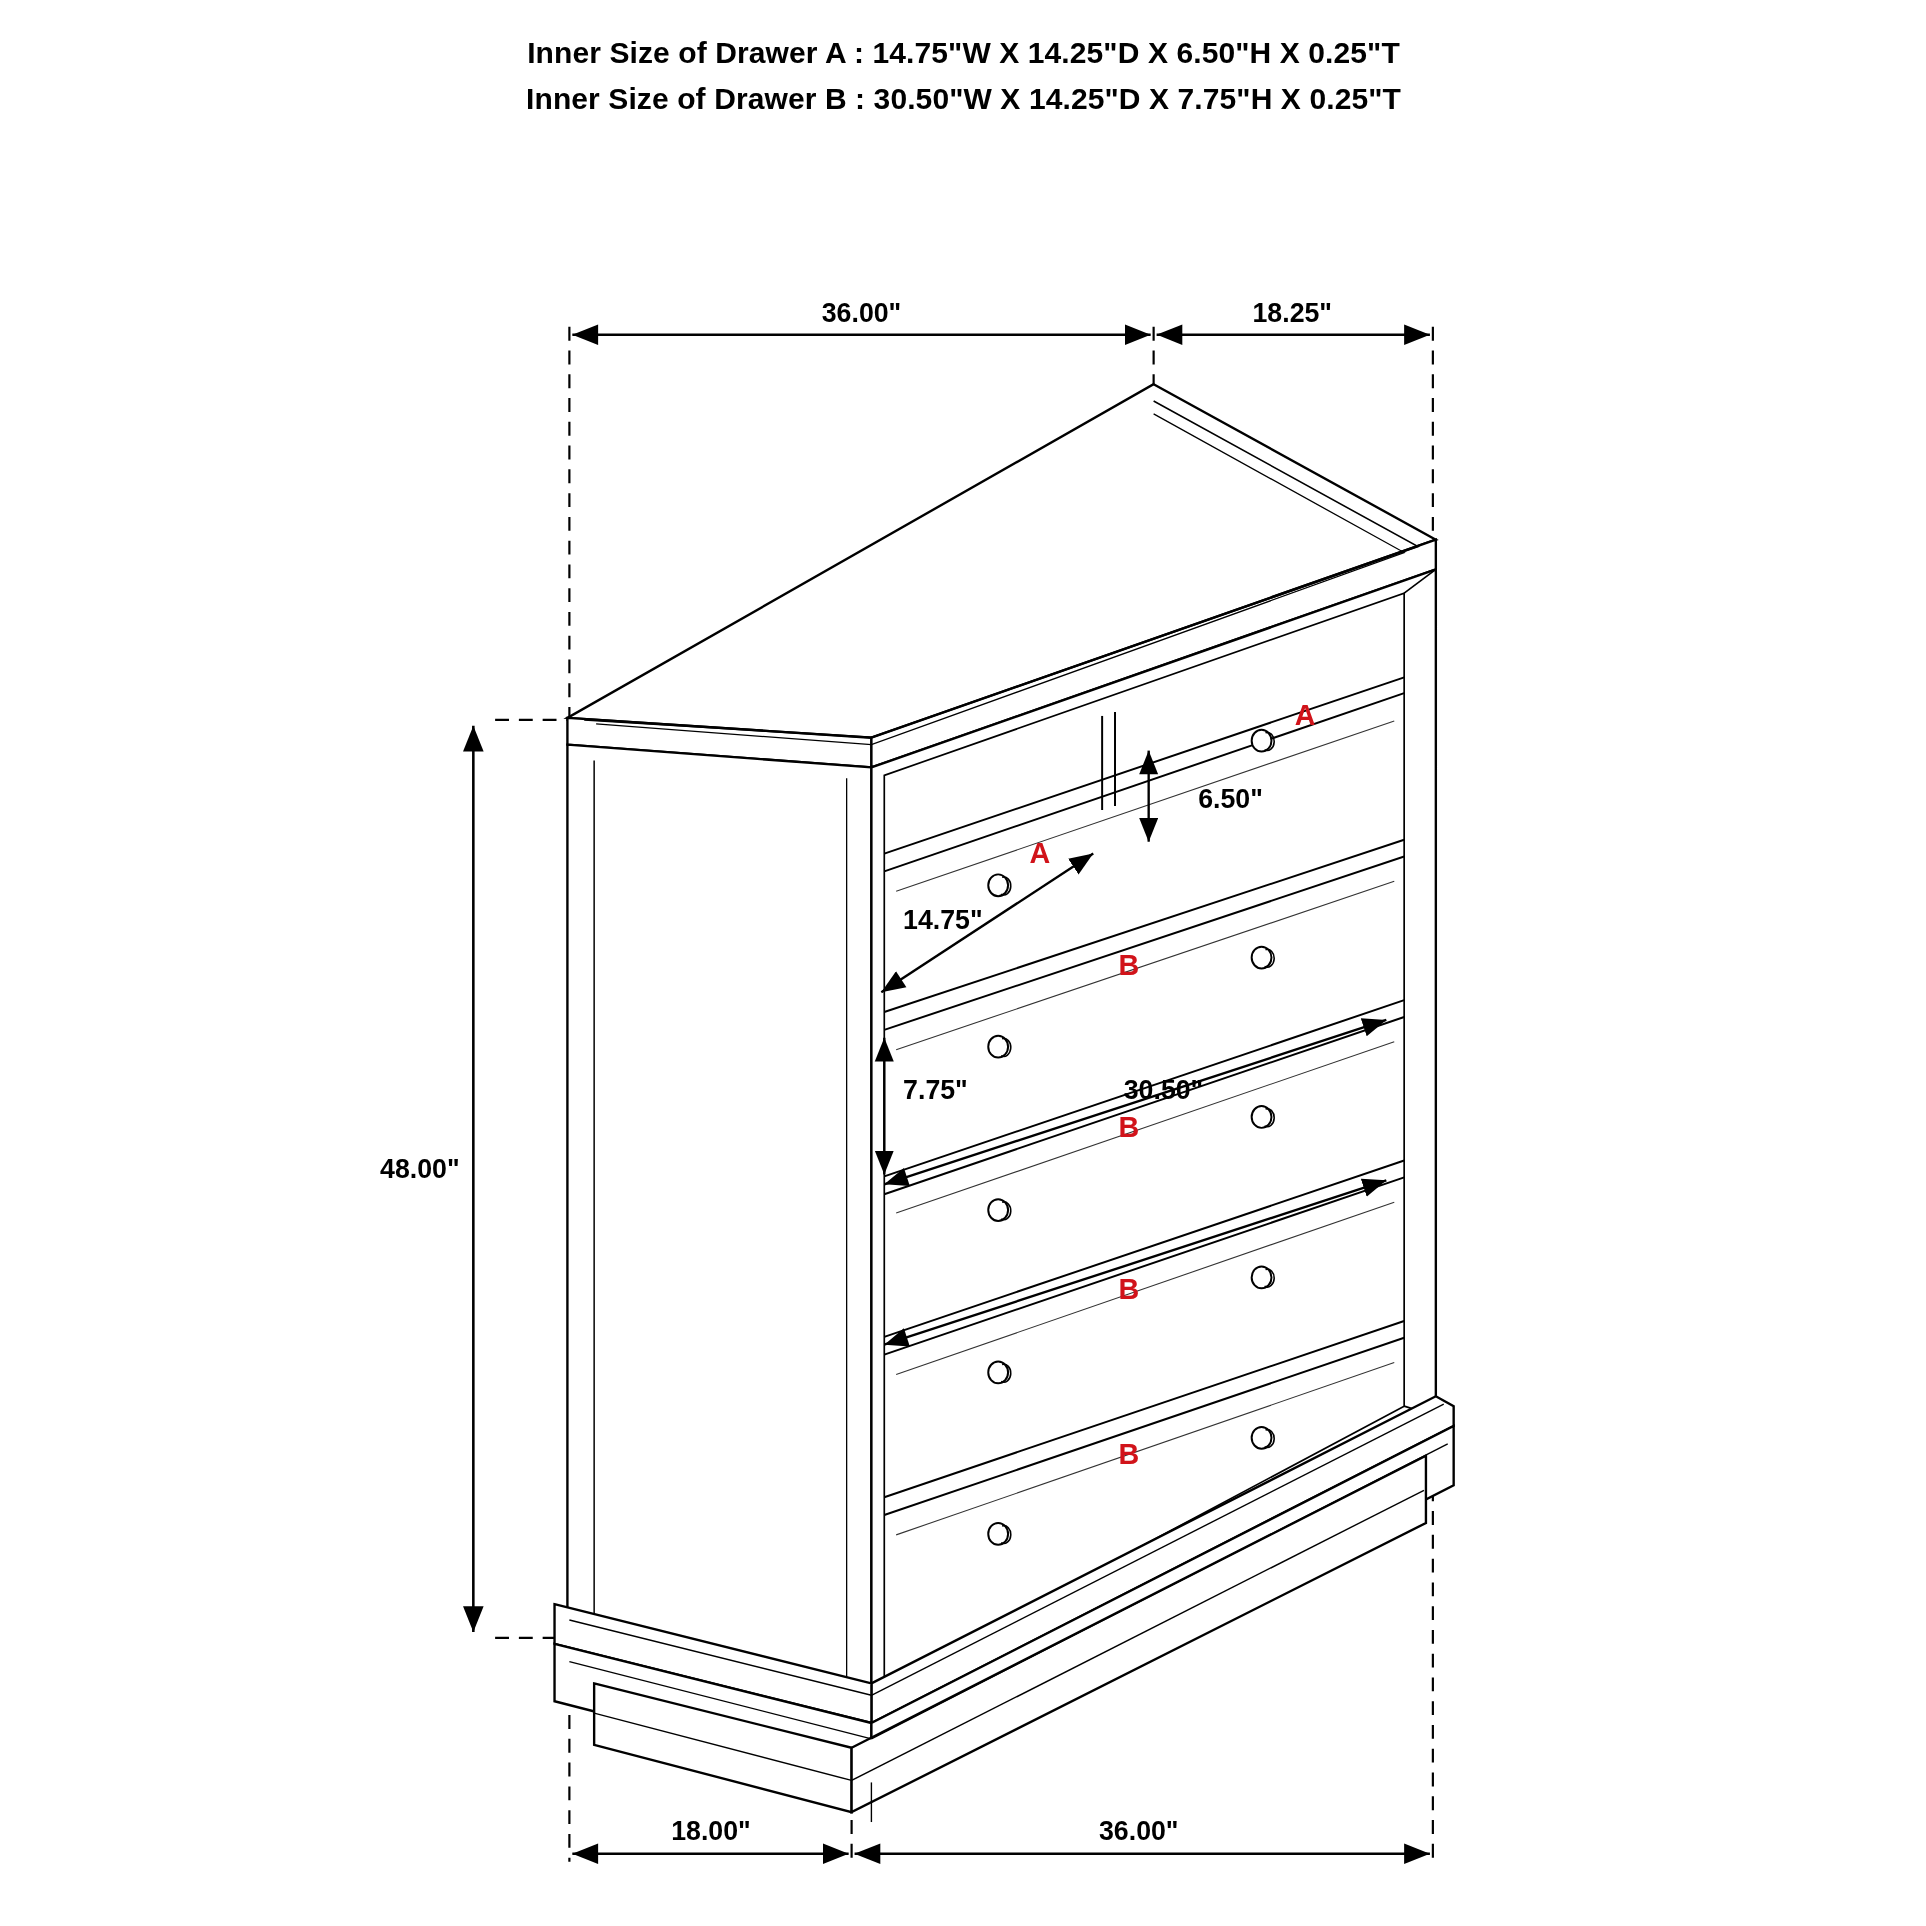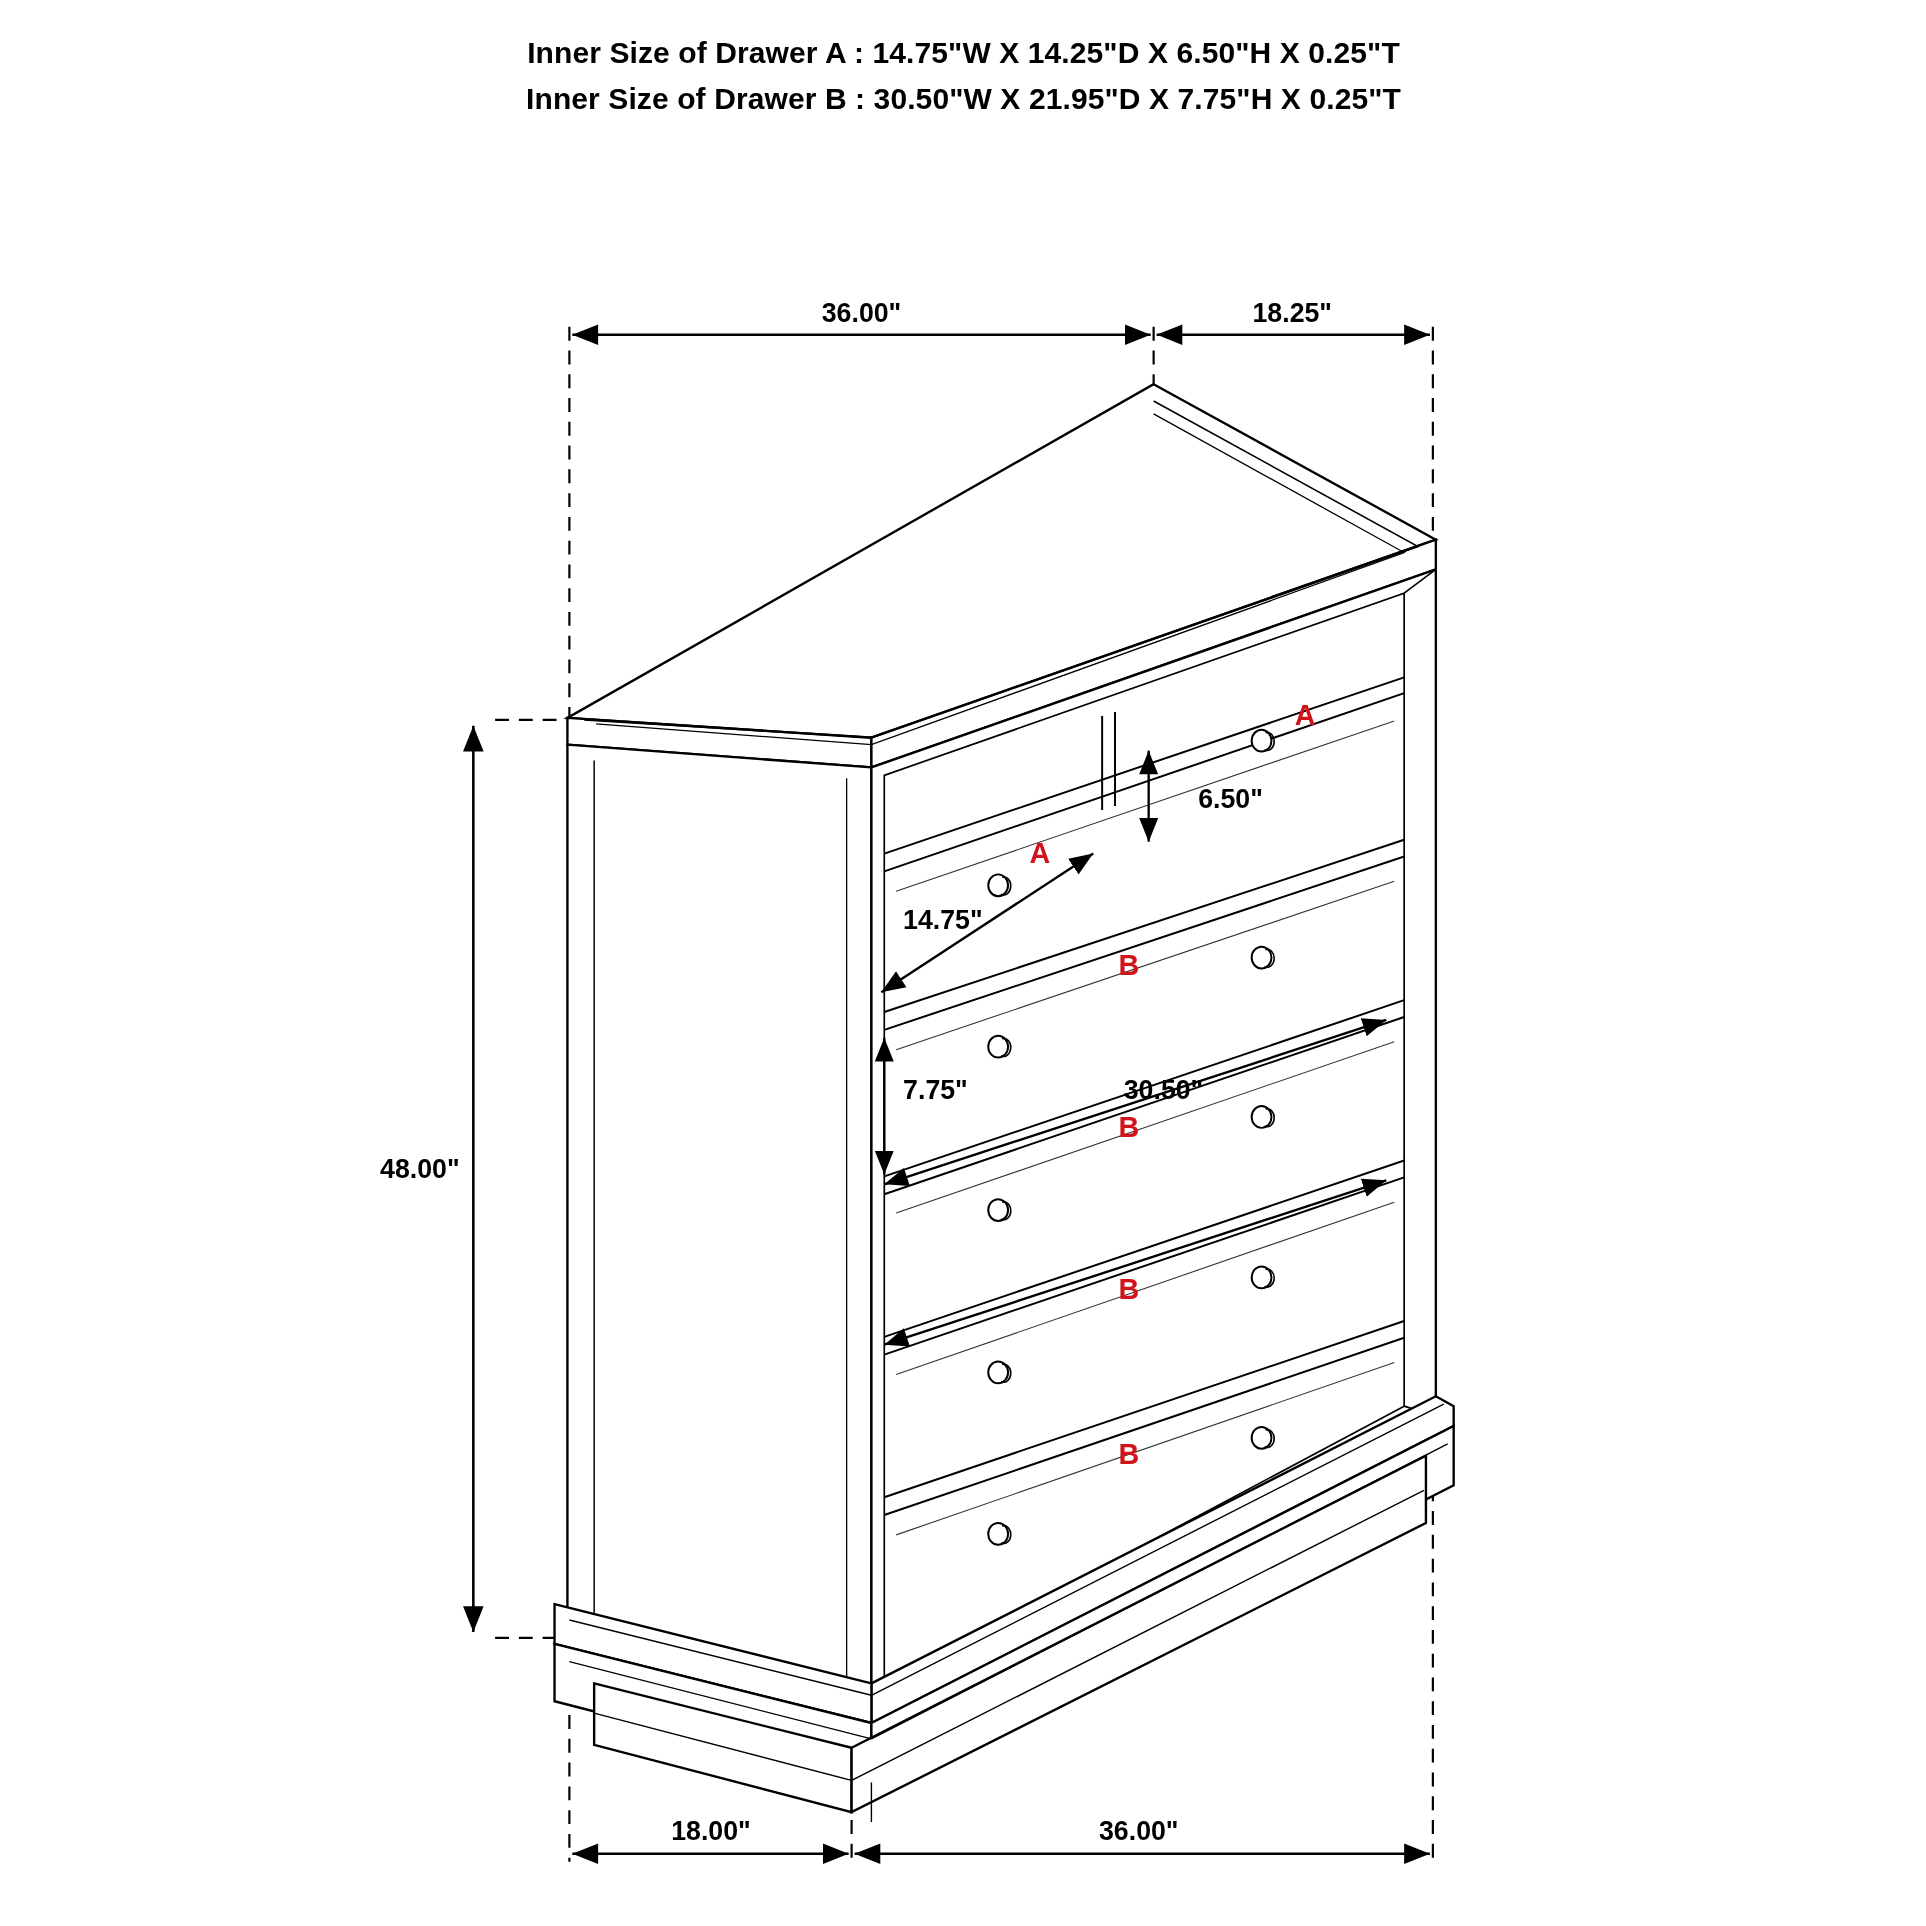--- a/index.html
+++ b/index.html
@@ -56,21 +56,21 @@
     fill: #d1131a;
   }
 </style>
 </head>
 <body>
 
 <div id="diagram-root">
 
   <div class="header-block">
     <div class="header-line">Inner Size of Drawer A : 14.75"W X 14.25"D X 6.50"H X 0.25"T</div>
-    <div class="header-line">Inner Size of Drawer B : 30.50"W X 21.95"D X 7.75"H X 0.25"T</div>
+    <div class="header-line">Inner Size of Drawer B : 30.50"W X 14.25"D X 7.75"H X 0.25"T</div>
   </div>
 
   <svg class="drawing" viewBox="0 0 1946 1946">
     <defs>
       <marker id="arrowEnd" markerWidth="12" markerHeight="12" refX="10" refY="4" orient="auto" markerUnits="strokeWidth">
         <path d="M0,0 L10,4 L0,8 z" fill="#000"></path>
       </marker>
       <marker id="arrowStart" markerWidth="12" markerHeight="12" refX="0" refY="4" orient="auto" markerUnits="strokeWidth">
         <path d="M10,0 L0,4 L10,8 z" fill="#000"></path>
       </marker>

